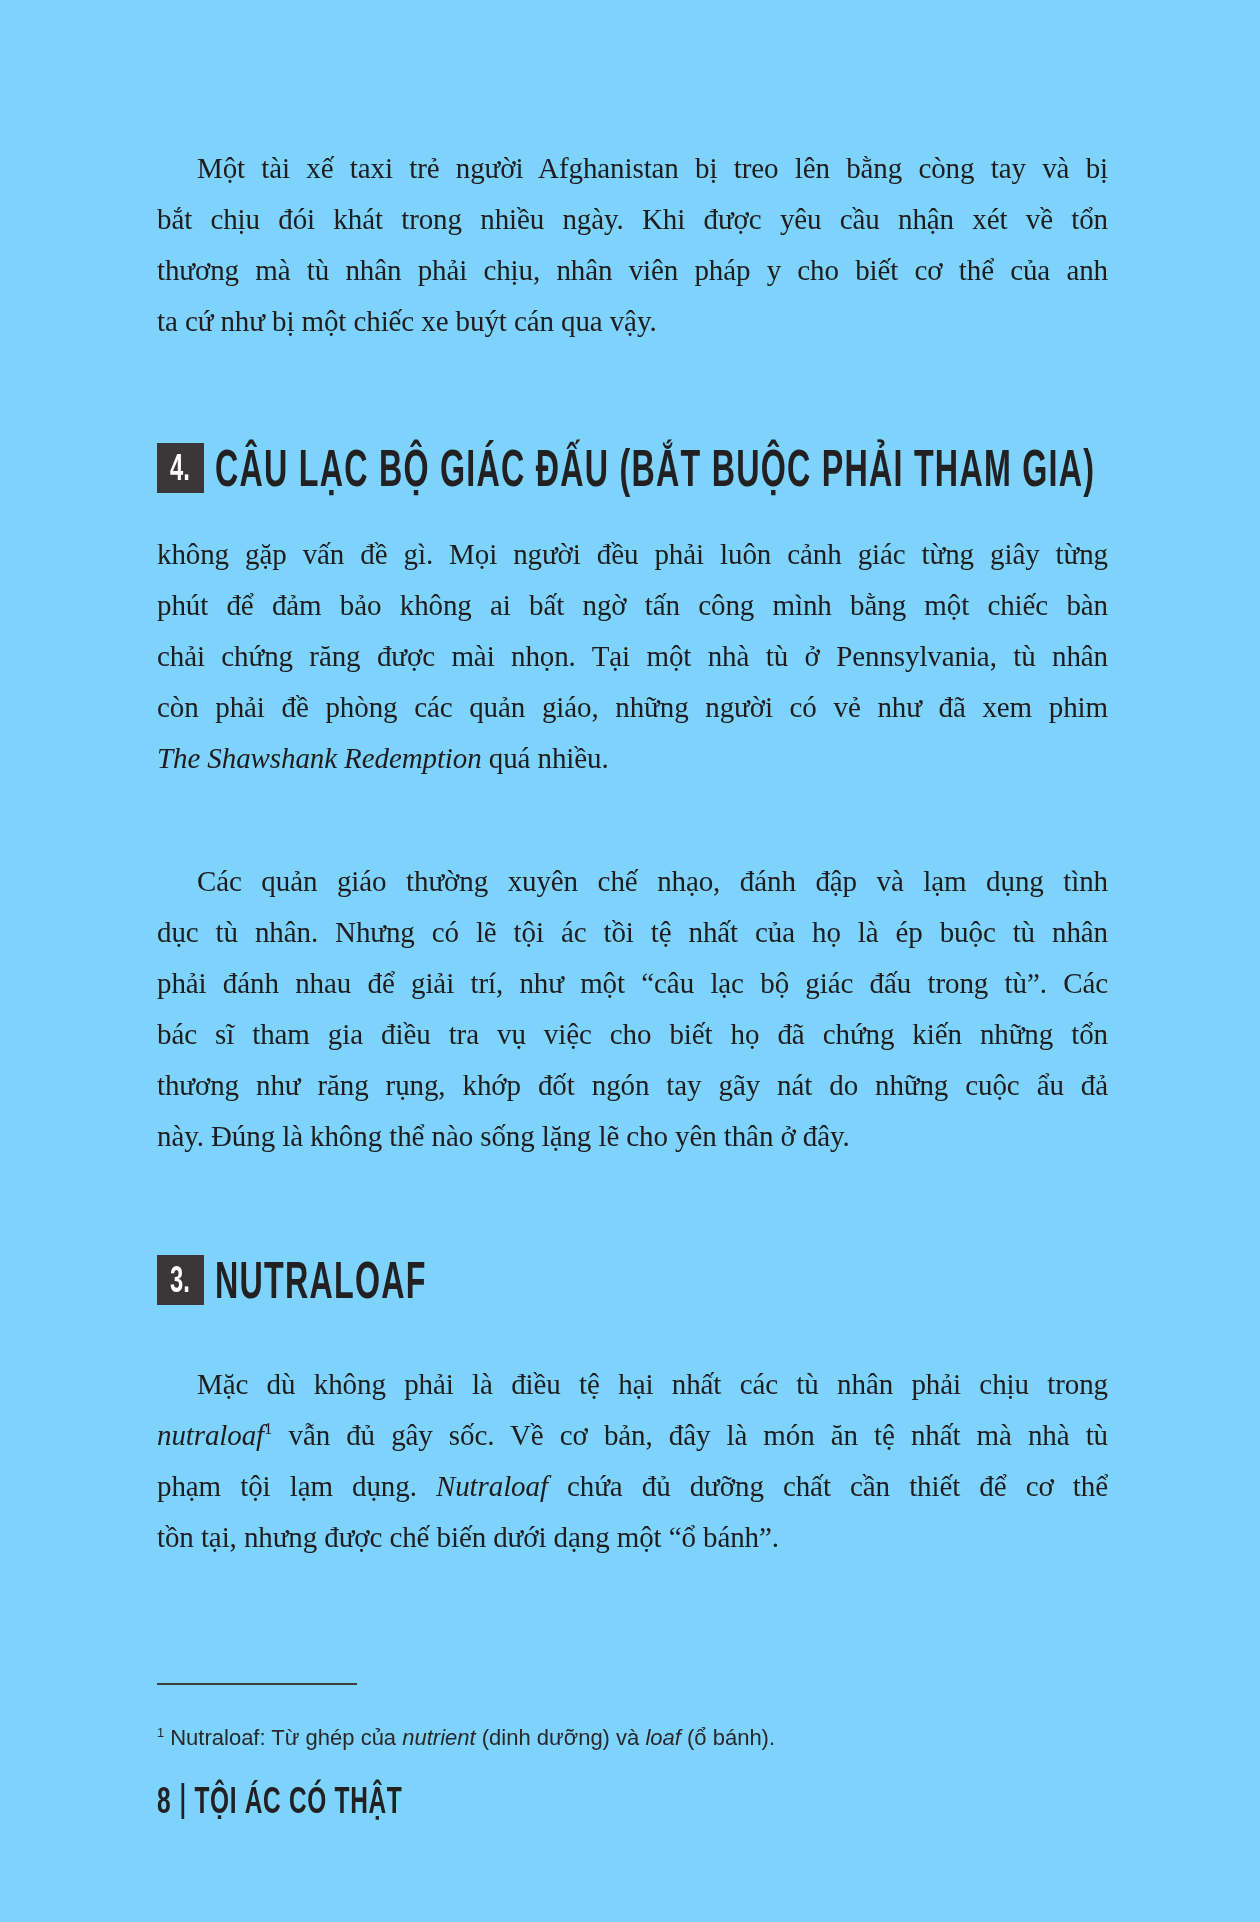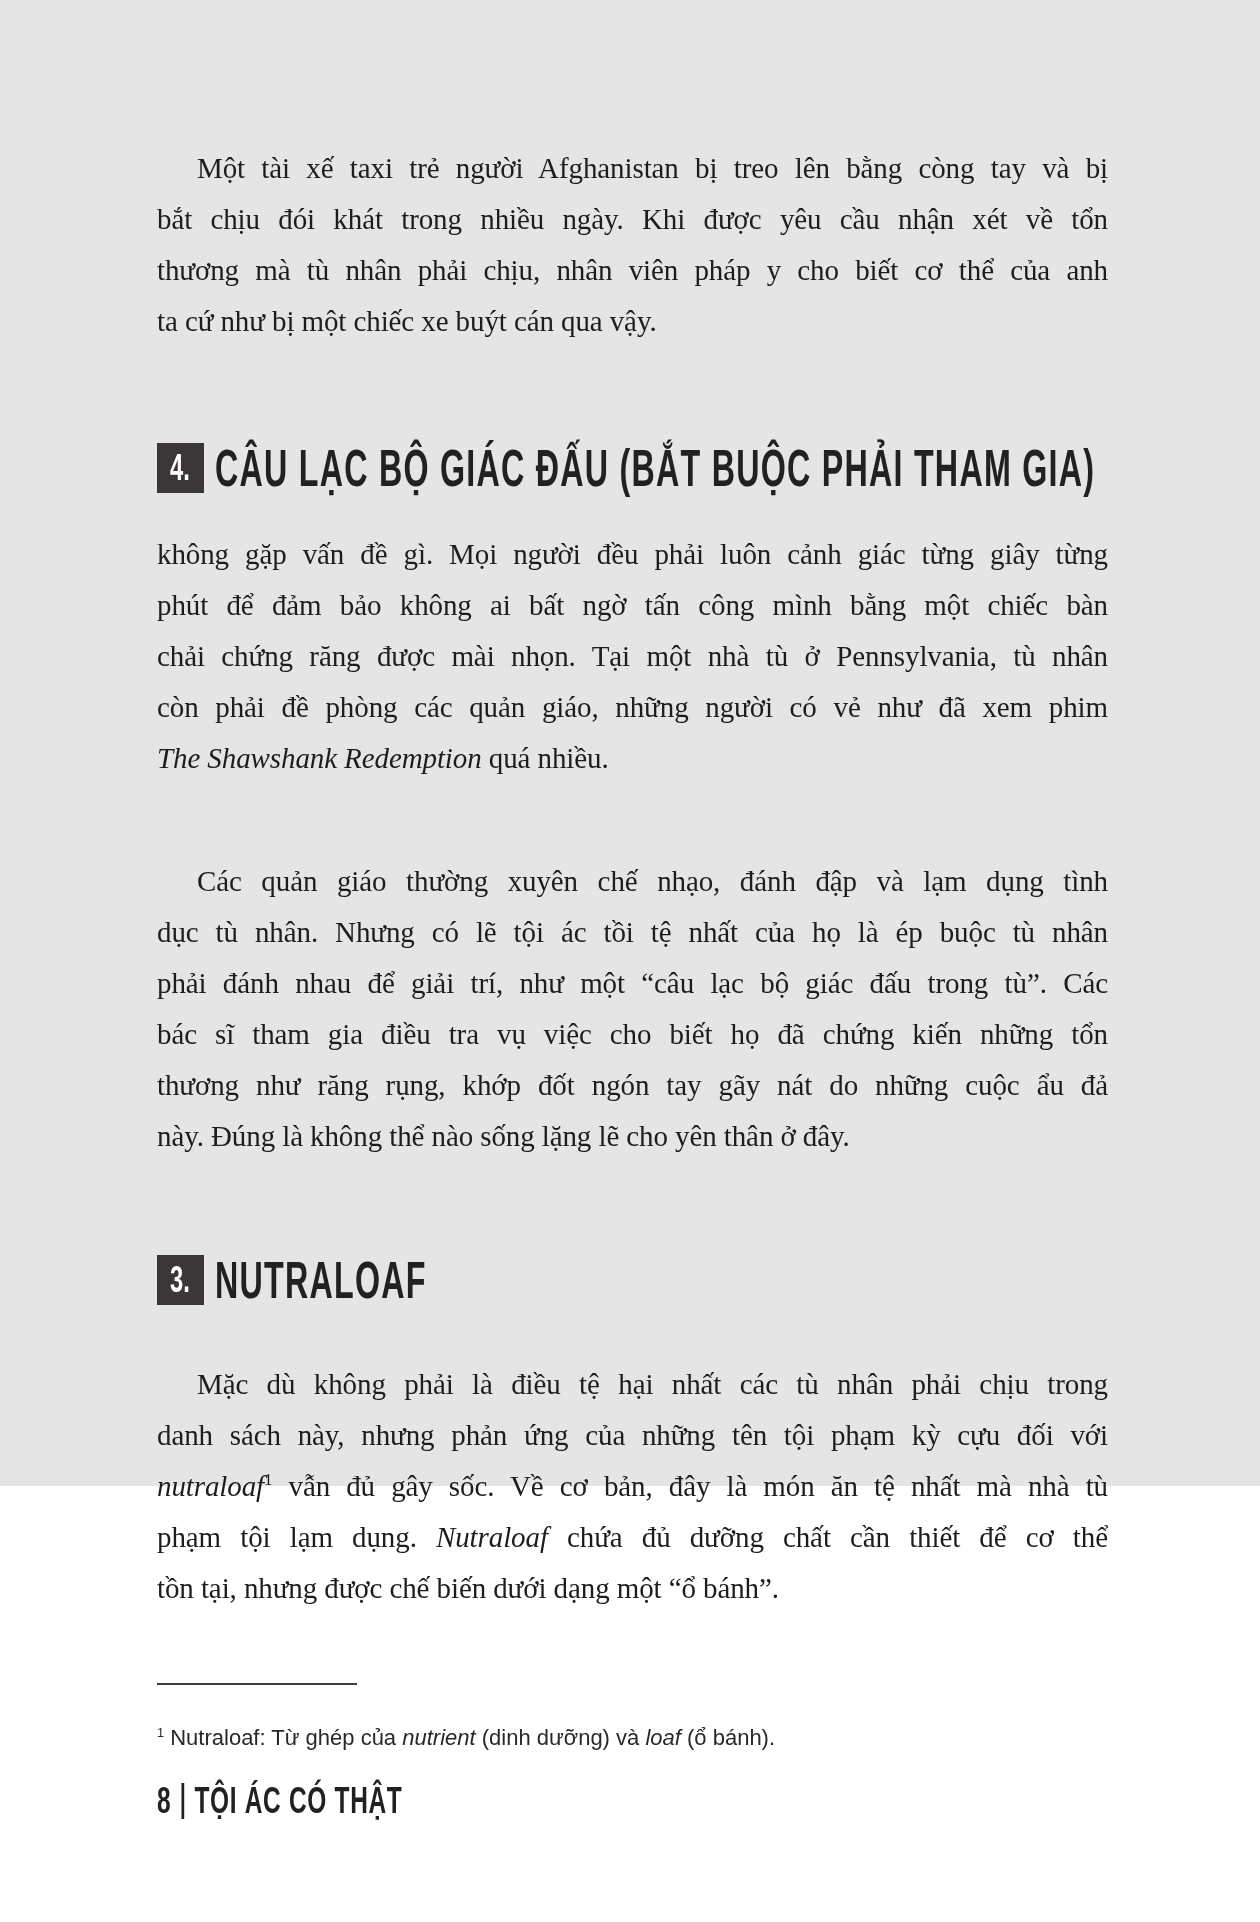--- a/index.html
+++ b/index.html
@@ -2,21 +2,21 @@
 <html lang="vi"><head>
 <meta charset="utf-8">
 <style>
   html,body{margin:0;padding:0;}
   body{
     width:1260px;height:1922px;background:#ffffff;
     font-family:"Liberation Serif","DejaVu Serif",serif;
     color:#1f1c1d;
     position:relative;overflow:hidden;
   }
-  .page{position:absolute;inset:0;width:1260px;height:1486px;background:#e5e5e5;}
+  .page{position:absolute;inset:0;width:1260px;height:1922px;background:#7dd3fc;}
   .para{
     position:absolute;left:157px;width:951px;
     font-size:29px;line-height:51px;letter-spacing:-0.1px;
   }
   .line{text-align:justify;text-align-last:justify;}
   .line-last{text-align-last:left;}
   .line-first{text-indent:40px;}
   .it{font-style:italic;}
   sup{font-size:0.58em;line-height:0;vertical-align:super;}
   .section-heading{
@@ -97,21 +97,20 @@
     <span class="num-box">
       <span class="num-inner">3.</span>
     </span>
     <span class="heading-text-wrap">
       <span class="heading-text">NUTRALOAF</span>
     </span>
   </div>
 
   <div class="para" style="top:1359px">
       <div class="line line-first"><span>Mặc dù không phải là điều tệ hại nhất các tù nhân phải chịu trong</span></div>
-      <div class="line"><span>danh sách này, nhưng phản ứng của những tên tội phạm kỳ cựu đối với</span></div>
       <div class="line"><span class="it">nutraloaf</span><sup>1</sup><span> vẫn đủ gây sốc. Về cơ bản, đây là món ăn tệ nhất mà nhà tù</span></div>
       <div class="line"><span>phạm tội lạm dụng. </span><span class="it">Nutraloaf</span><span> chứa đủ dưỡng chất cần thiết để cơ thể</span></div>
       <div class="line line-last"><span>tồn tại, nhưng được chế biến dưới dạng một “ổ bánh”.</span></div>
     </div>
 
   <div class="footnote-rule"></div>
 
   <div class="footnote"><sup>1</sup><span> Nutraloaf: Từ ghép của </span><span class="it">nutrient</span><span> (dinh dưỡng) và </span><span class="it">loaf</span><span> (ổ bánh).</span></div>
 
   <div class="page-footer">

